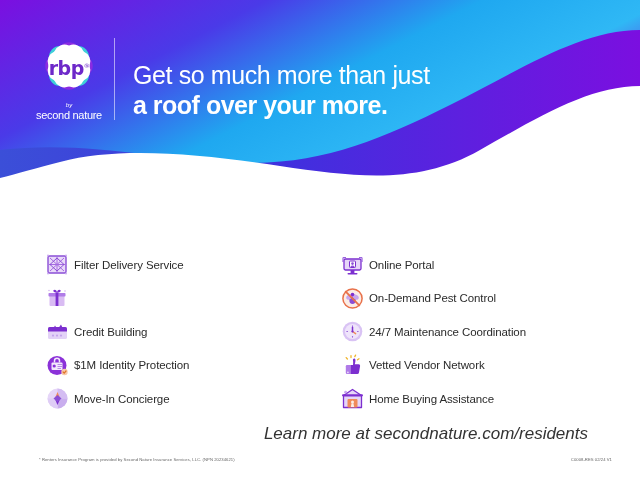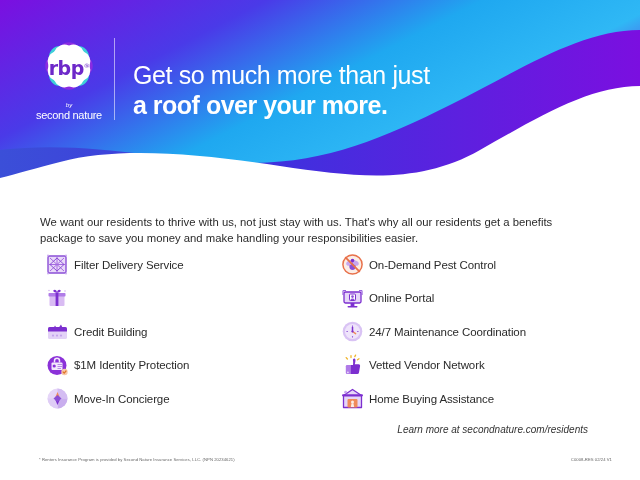--- a/index.html
+++ b/index.html
@@ -204,21 +204,21 @@
     font-size: 11.5px;
     color: #2b2b2b;
     letter-spacing: -0.1px;
     white-space: nowrap;
   }
 
   #learn-more {
     position: absolute;
     right: 52px;
     top: 424px;
-    font-size: 10px;
+    font-size: 17px;
     font-style: italic;
     color: #333333;
   }
 
   #footnote {
     position: absolute;
     left: 39px;
     top: 457px;
     font-size: 4.2px;
     color: #666666;
@@ -284,21 +284,20 @@
       </div>
       <div id="logo-divider"></div>
 
       <div id="headline">
         <span id="headline-line1">Get so much more than just</span>
         <span id="headline-line2">a roof over your more.</span>
       </div>
     </div>
   </div>
 
-  <p id="intro">We want our residents to thrive with us, not just stay with us. That's why all our residents get a benefits package to save you money and make handling your responsibilities easier.</p>
 
   <div id="benefits">
 
     <div class="benefit-col col-left">
 
       <div class="benefit-item">
         <span class="benefit-icon">
           <svg width="22" height="21" viewBox="0 0 22 21">
             <rect x="2" y="2" width="18" height="17" rx="1.5" fill="#E9D9F9" stroke="#8B4FD6" stroke-width="1.4"></rect>
             <path d="M4,4 L18,17 M18,4 L4,17 M11,3 L11,18 M3,10.5 L19,10.5" stroke="#A56BE0" stroke-width="1" fill="none"></path>
@@ -370,51 +369,51 @@
           </svg>
         </span>
         <span class="benefit-label">Move-In Concierge</span>
       </div>
     </div>
 
     <div class="benefit-col col-right">
 
       <div class="benefit-item">
         <span class="benefit-icon">
-          <svg width="23" height="23" viewBox="0 0 23 23">
-            <circle cx="11.5" cy="11.5" r="9.6" fill="#FBEDE6" stroke="#E8714A" stroke-width="1.5"></circle>
-            <ellipse cx="11.5" cy="12.5" rx="3.2" ry="4.6" fill="#8B4FD6"></ellipse>
-            <ellipse cx="8.4" cy="10" rx="3.4" ry="2.2" fill="#C7A6EE" transform="rotate(-30 8.4 10)"></ellipse>
-            <ellipse cx="14.6" cy="10" rx="3.4" ry="2.2" fill="#C7A6EE" transform="rotate(30 14.6 10)"></ellipse>
-            <circle cx="11.5" cy="7.6" r="1.8" fill="#7C2FCF"></circle>
-            <line x1="4.7" y1="4.7" x2="18.3" y2="18.3" stroke="#E8714A" stroke-width="1.8" stroke-linecap="round"></line>
-          </svg>
-        </span>
-        <span class="benefit-label">On-Demand Pest Control</span>
-      </div>
-
-      <div class="benefit-item">
-        <span class="benefit-icon">
           <svg width="23" height="22" viewBox="0 0 23 22">
             <rect x="3" y="5" width="17" height="11" rx="1.4" fill="#E6D6F8" stroke="#7C2FCF" stroke-width="1.3"></rect>
             <rect x="8.5" y="7" width="6" height="6.5" rx="0.8" fill="#FFFFFF" stroke="#7C2FCF" stroke-width="1"></rect>
             <circle cx="11.5" cy="9.6" r="1.3" fill="#8B4FD6"></circle>
             <path d="M9.3,13 A2.4,2.4 0 0 1 13.7,13 Z" fill="#8B4FD6"></path>
             <rect x="9.6" y="16" width="3.8" height="3.2" fill="#7C2FCF"></rect>
             <rect x="6.5" y="19" width="10" height="1.6" rx="0.8" fill="#7C2FCF"></rect>
             <path d="M2,3.5 L2,8 M2,3.5 L5,3.5" stroke="#9A63DE" stroke-width="1.2" fill="none"></path>
             <path d="M21,3.5 L21,8 M21,3.5 L18,3.5" stroke="#9A63DE" stroke-width="1.2" fill="none"></path>
           </svg>
         </span>
         <span class="benefit-label">Online Portal</span>
       </div>
 
       <div class="benefit-item">
         <span class="benefit-icon">
           <svg width="23" height="23" viewBox="0 0 23 23">
+            <circle cx="11.5" cy="11.5" r="9.6" fill="#FBEDE6" stroke="#E8714A" stroke-width="1.5"></circle>
+            <ellipse cx="11.5" cy="12.5" rx="3.2" ry="4.6" fill="#8B4FD6"></ellipse>
+            <ellipse cx="8.4" cy="10" rx="3.4" ry="2.2" fill="#C7A6EE" transform="rotate(-30 8.4 10)"></ellipse>
+            <ellipse cx="14.6" cy="10" rx="3.4" ry="2.2" fill="#C7A6EE" transform="rotate(30 14.6 10)"></ellipse>
+            <circle cx="11.5" cy="7.6" r="1.8" fill="#7C2FCF"></circle>
+            <line x1="4.7" y1="4.7" x2="18.3" y2="18.3" stroke="#E8714A" stroke-width="1.8" stroke-linecap="round"></line>
+          </svg>
+        </span>
+        <span class="benefit-label">On-Demand Pest Control</span>
+      </div>
+
+      <div class="benefit-item">
+        <span class="benefit-icon">
+          <svg width="23" height="23" viewBox="0 0 23 23">
             <circle cx="11.5" cy="11.5" r="9.8" fill="#D9C3F4"></circle>
             <circle cx="11.5" cy="11.5" r="7.6" fill="#EFE4FB"></circle>
             <line x1="11.5" y1="5.5" x2="11.5" y2="6.8" stroke="#8B4FD6" stroke-width="1.1"></line>
             <line x1="11.5" y1="16.2" x2="11.5" y2="17.5" stroke="#8B4FD6" stroke-width="1.1"></line>
             <line x1="5.5" y1="11.5" x2="6.8" y2="11.5" stroke="#8B4FD6" stroke-width="1.1"></line>
             <line x1="16.2" y1="11.5" x2="17.5" y2="11.5" stroke="#8B4FD6" stroke-width="1.1"></line>
             <line x1="11.5" y1="11.5" x2="11.5" y2="7.4" stroke="#7C2FCF" stroke-width="1.5" stroke-linecap="round"></line>
             <line x1="11.5" y1="11.5" x2="14.6" y2="13.6" stroke="#F08B5A" stroke-width="1.5" stroke-linecap="round"></line>
             <circle cx="11.5" cy="11.5" r="1.1" fill="#7C2FCF"></circle>
           </svg>

